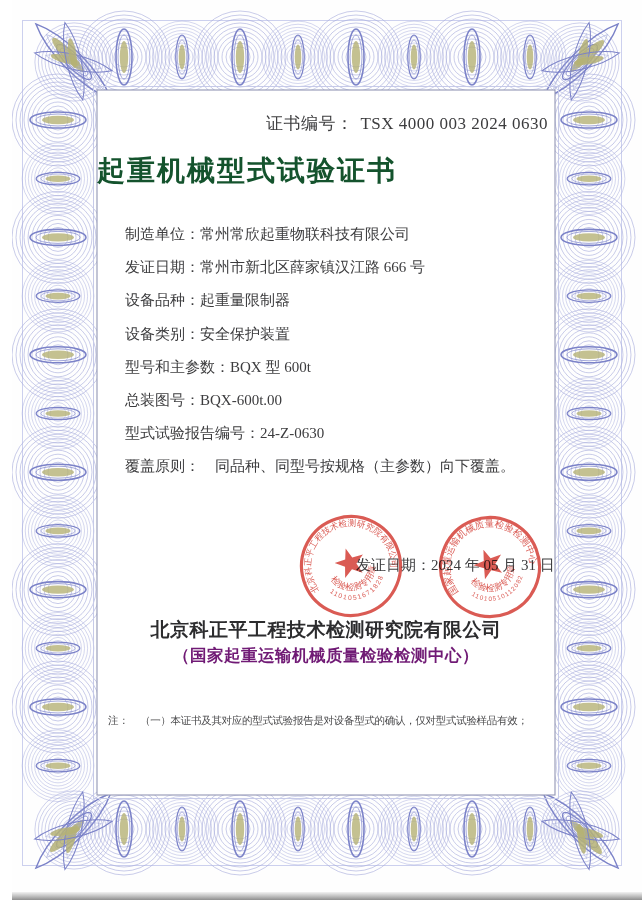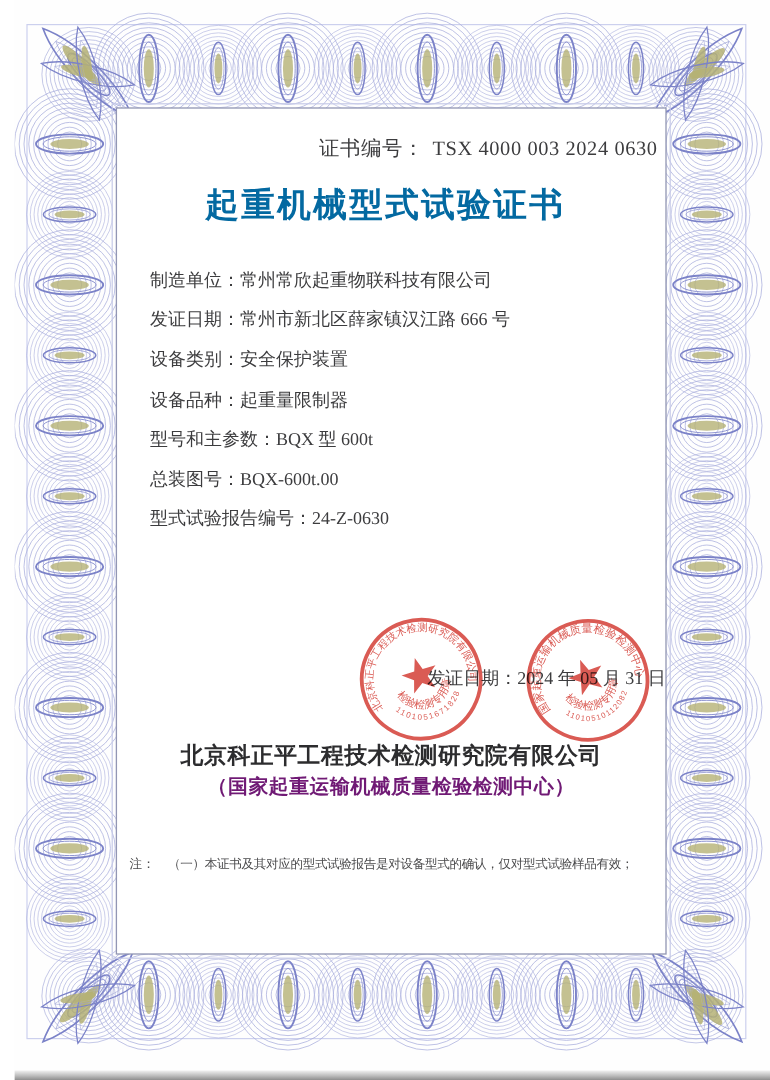--- a/index.html
+++ b/index.html
@@ -2,23 +2,23 @@
 <html><head>
 <meta charset="utf-8">
 <style>
   html,body{margin:0;padding:0;background:#ffffff;}
   .scan{position:relative;width:642px;height:900px;background:#fefefe;overflow:hidden;
         font-family:"Liberation Serif","DejaVu Serif",serif;color:#3c3c3e;margin-left:12px;}
   #deco{position:absolute;left:0;top:0;width:642px;height:900px;pointer-events:none;}
   .content{position:absolute;inset:0;z-index:2;}
   .cert-no{position:absolute;top:112px;right:106px;font-size:17px;letter-spacing:.5px;white-space:nowrap;}
   .cert-no .num{margin-left:7px;font-family:"Liberation Serif","DejaVu Serif",serif;}
-  .title{position:absolute;top:152px;left:85px;width:374px;margin:0;text-align:right;
+  .title{position:absolute;top:152px;left:85px;width:374px;margin:0;text-align:left;
          font-family:"Liberation Sans","DejaVu Sans",sans-serif;font-weight:bold;
-         font-size:28px;letter-spacing:2px;color:#0369a1;}
+         font-size:28px;letter-spacing:2px;color:#14532d;}
   .fields{position:absolute;top:218px;left:113px;}
   .frow{line-height:33.2px;font-size:15px;white-space:nowrap;}
   .conclusion{position:absolute;top:484px;left:92px;width:452px;margin:0;font-size:15px;
               line-height:25.5px;text-indent:2em;letter-spacing:-.2px;}
   .issue-date{position:absolute;top:556px;left:344px;font-size:15px;white-space:nowrap;}
   .org1{position:absolute;top:617px;left:85px;width:458px;text-align:center;
         font-family:"Liberation Sans","DejaVu Sans",sans-serif;font-weight:bold;
         font-size:19px;color:#2c2c2e;letter-spacing:.5px;}
   .org2{position:absolute;top:645px;left:85px;width:458px;text-align:center;
         font-family:"Liberation Sans","DejaVu Sans",sans-serif;font-weight:bold;
@@ -129,25 +129,26 @@
 
     <div class="cert-no">
       <span>证书编号：</span><span class="num">TSX 4000 003 2024 0630</span>
     </div>
 
     <h1 class="title">起重机械型式试验证书</h1>
 
     <div class="fields">
       <div class="frow"><span>制造单位：</span><span>常州常欣起重物联科技有限公司</span></div>
       <div class="frow"><span>发证日期：</span><span>常州市新北区薛家镇汉江路 666 号</span></div>
+      <div class="frow"><span>设备品种：</span><span>起重量限制器</span></div>
       <div class="frow"><span>设备类别：</span><span>安全保护装置</span></div>
-      <div class="frow"><span>设备品种：</span><span>起重量限制器</span></div>
       <div class="frow"><span>型号和主参数：</span><span>BQX 型 600t</span></div>
       <div class="frow"><span>总装图号：</span><span>BQX-600t.00</span></div>
       <div class="frow"><span>型式试验报告编号：</span><span>24-Z-0630</span></div>
+      <div class="frow"><span>覆盖原则：</span><span>　同品种、同型号按规格（主参数）向下覆盖。</span></div>
     </div>
 
 
     <div class="issue-date">
       <span>发证日期：</span><span>2024 年 05 月 31 日</span>
     </div>
 
     <div class="org1">北京科正平工程技术检测研究院有限公司</div>
     <div class="org2">（国家起重运输机械质量检验检测中心）</div>
 

